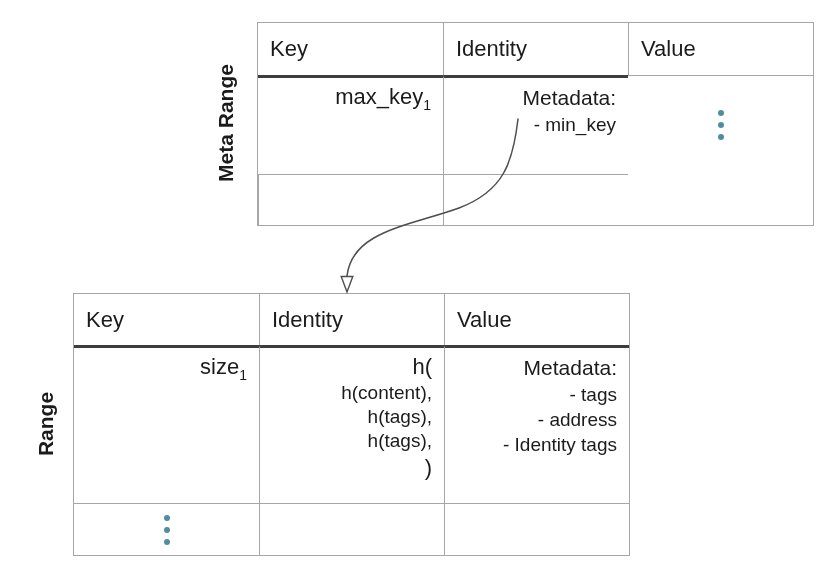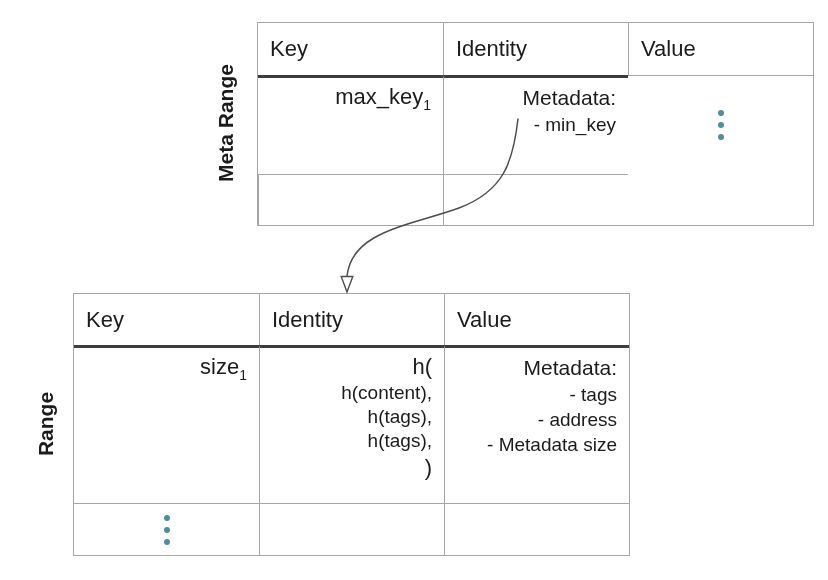--- a/index.html
+++ b/index.html
@@ -86,21 +86,21 @@
       <div class="id-open">h(</div>
       <div class="id-arg">h(content),</div>
       <div class="id-arg">h(tags),</div>
       <div class="id-arg">h(tags),</div>
       <div class="id-close">)</div>
     </div>
     <div class="cell r1 col-right">
       <div class="value-heading">Metadata:</div>
       <div class="value-item">- tags</div>
       <div class="value-item">- address</div>
-      <div class="value-item">- Metadata size</div>
+      <div class="value-item">- Identity tags</div>
     </div>
 
     <div class="cell r2 col-left dots-cell">
       <span class="dot"></span>
       <span class="dot"></span>
       <span class="dot"></span>
     </div>
     <div class="cell r2 col-mid"></div>
     <div class="cell r2 col-right"></div>
   </div>

